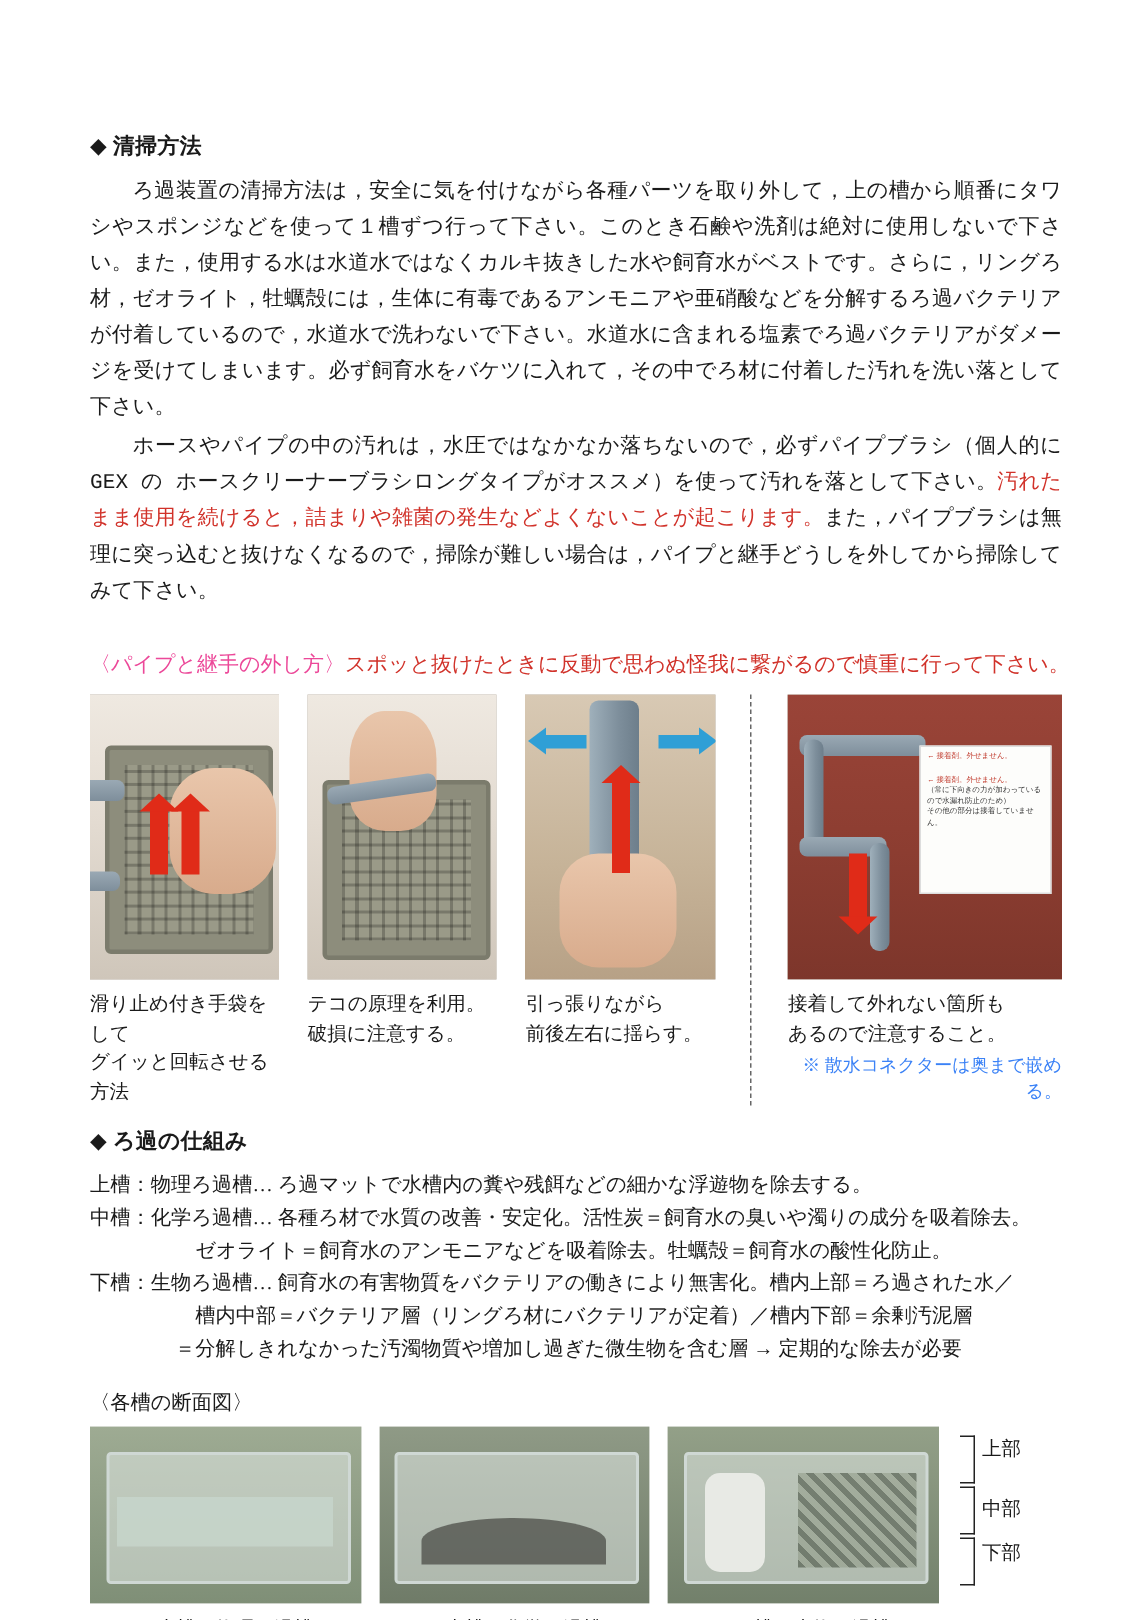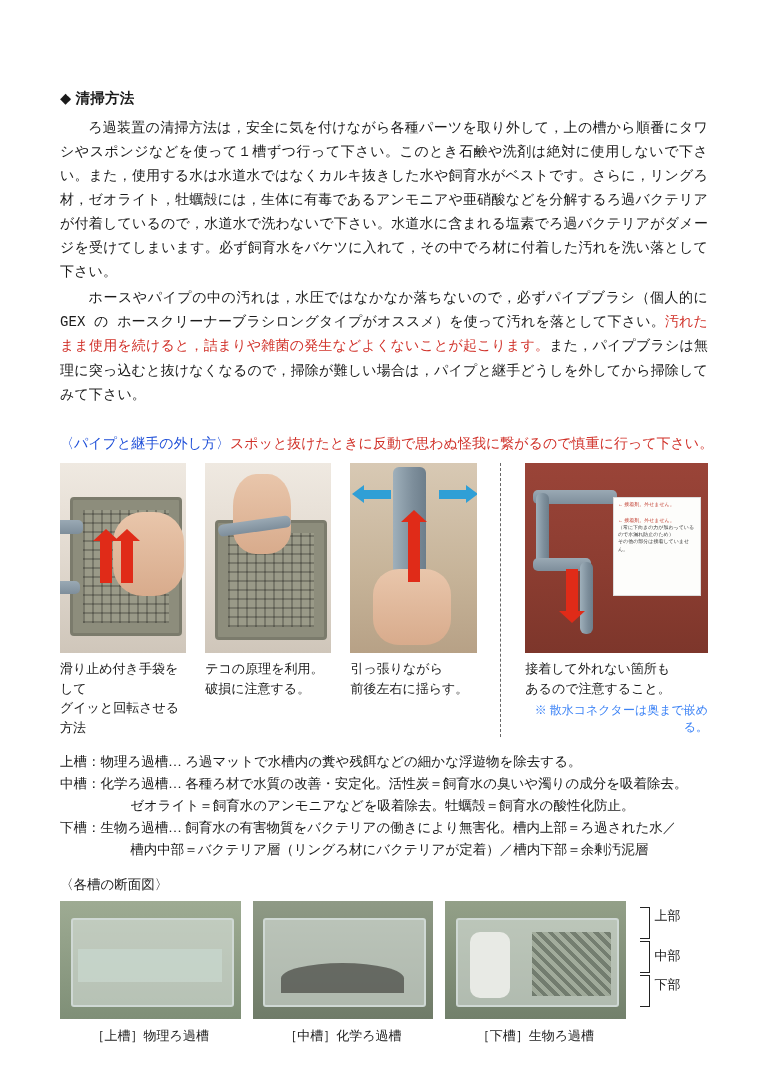--- a/index.html
+++ b/index.html
@@ -52,21 +52,21 @@
   }
 
   
   .pipe-heading {
     margin-top: 26px;
     font-size: 14px;
     line-height: 1.6;
     white-space: nowrap;
   }
   .pipe-heading .label {
-    color: #1d4ed8;
+    color: #ec4899;
   }
   .pipe-heading .warn {
     color: #d1322a;
   }
 
   .photo-row {
     margin-top: 8px;
     display: flex;
     align-items: flex-start;
     gap: 19px;
@@ -366,31 +366,33 @@
         </div>
         <div class="caption">
           <div>接着して外れない箇所も</div>
           <div>あるので注意すること。</div>
         </div>
         <div class="note-red">※ 散水コネクターは奥まで嵌める。</div>
       </div>
     </div>
 
     <div class="mech">
+      <h2 class="section-head">◆ ろ過の仕組み</h2>
 
       <p class="mech-line"><span class="lbl">上槽：物理ろ過槽</span><span>… ろ過マットで水槽内の糞や残餌などの細かな浮遊物を除去する。</span></p>
 
       <p class="mech-line"><span class="lbl">中槽：化学ろ過槽</span><span>… 各種ろ材で水質の改善・安定化。活性炭＝飼育水の臭いや濁りの成分を吸着除去。</span></p>
 
       <p class="mech-line mech-indent"><span>ゼオライト＝飼育水のアンモニアなどを吸着除去。牡蠣殻＝飼育水の酸性化防止。</span></p>
 
       <p class="mech-line"><span class="lbl">下槽：生物ろ過槽</span><span>… 飼育水の有害物質をバクテリアの働きにより無害化。槽内上部＝ろ過された水／</span></p>
 
       <p class="mech-line mech-indent"><span>槽内中部＝バクテリア層（リングろ材にバクテリアが定着）／槽内下部＝余剰汚泥層</span></p>
 
+      <p class="mech-line mech-indent2"><span>＝分解しきれなかった汚濁物質や増加し過ぎた微生物を含む層 → 定期的な除去が必要</span></p>
     </div>
 
     <div class="cross-head">〈各槽の断面図〉</div>
 
     <div class="cross-row">
       <div class="cross-cell">
         <div class="cross-photo">
           <div style="position:absolute;inset:0;background:linear-gradient(180deg,#9eab93,#7f8f77);"></div>
           <div class="tank"></div>
           <div style="position:absolute;left:10%;top:40%;width:80%;height:28%;background:rgba(200,215,205,0.75);"></div>

